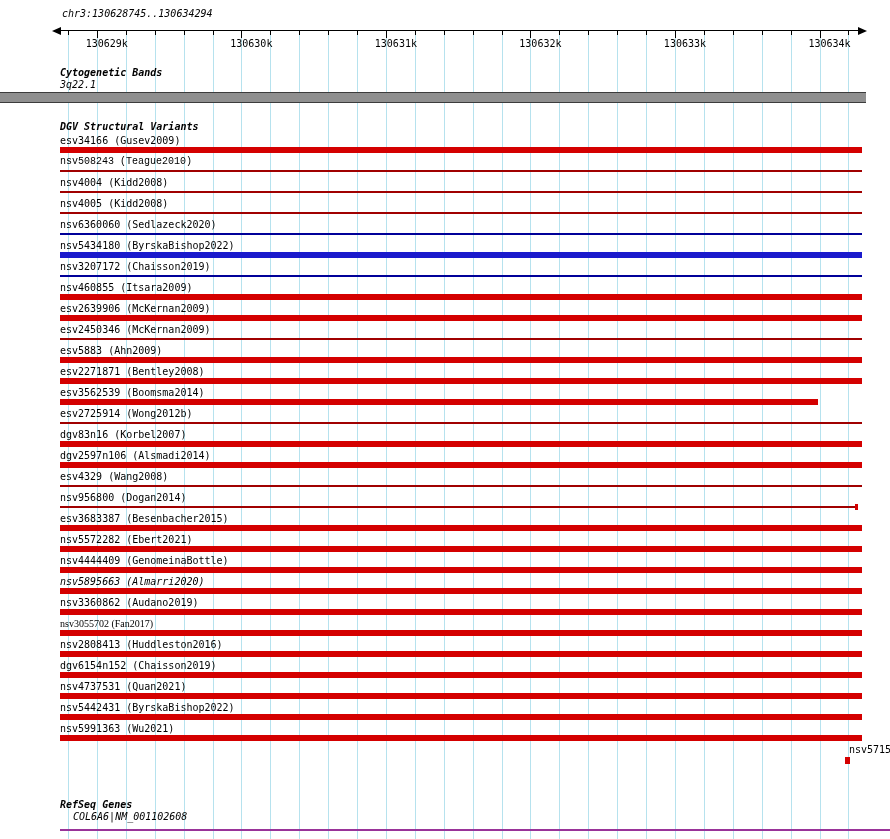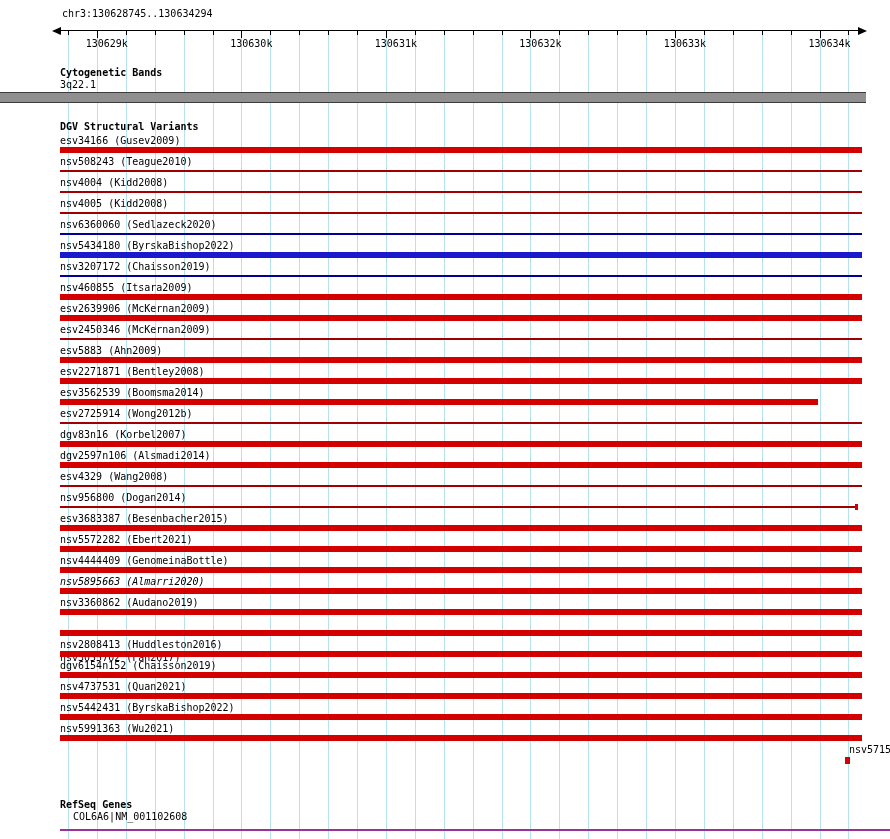--- a/index.html
+++ b/index.html
@@ -1,20 +1,20 @@
 <!DOCTYPE html>
 <html><head>
 <meta charset="utf-8">
 <style>
   html,body{margin:0;padding:0;background:#ffffff;}
   .screen{
     position:relative;width:890px;height:839px;overflow:hidden;background:#fff;
     font-family:"DejaVu Sans Mono",monospace;font-size:10px;line-height:11px;color:#000;
   }
-  .abs{position:absolute;white-space:nowrap;}
+  .abs{position:absolute;white-space:nowrap;font-style:italic;}
   .bold{font-weight:bold;}
   
   .grid{
     position:absolute;left:68px;top:30px;width:794px;bottom:0;
     background:repeating-linear-gradient(to right,
       var(--grid) 0,var(--grid) 1px,transparent 1px,transparent 28.906px);
   }
   .ruler-line{position:absolute;left:61px;top:30px;width:797px;height:1px;background:#000;}
   .arrow-left{position:absolute;left:52px;top:27px;width:0;height:0;
     border-top:4px solid transparent;border-bottom:4px solid transparent;border-right:9px solid #000;}
@@ -72,21 +72,21 @@
   <div class="abs" style="left:60px;top:79px;">3q22.1</div>
   <div class="band-bar"></div>
 
   <div class="abs bold" style="left:60px;top:121px;">DGV Structural Variants</div>
   <div id="dgv-rows">
       <div>
         <div class="variant-label" style="left: 60px; top: 135px;">esv34166 (Gusev2009)</div>
         <div class="bar thick red" style="left: 60px; width: 802px; top: 147px;"></div>
       </div>
       <div>
-        <div class="variant-label" style="left: 60px; top: 156px;">nsv508243 (Teague2010)</div>
+        <div class="variant-label" style="left: 60px; top: 156px; font-family: Liberation Mono, monospace;">nsv508243 (Teague2010)</div>
         <div class="bar thin red" style="left: 60px; width: 802px; top: 170px;"></div>
       </div>
       <div>
         <div class="variant-label" style="left: 60px; top: 177px;">nsv4004 (Kidd2008)</div>
         <div class="bar thin red" style="left: 60px; width: 802px; top: 191px;"></div>
       </div>
       <div>
         <div class="variant-label" style="left: 60px; top: 198px;">nsv4005 (Kidd2008)</div>
         <div class="bar thin red" style="left: 60px; width: 802px; top: 212px;"></div>
       </div>
@@ -161,21 +161,21 @@
       </div>
       <div>
         <div class="variant-label" style="left: 60px; top: 576px; font-style: italic;">nsv5895663 (Almarri2020)</div>
         <div class="bar thick red" style="left: 60px; width: 802px; top: 588px;"></div>
       </div>
       <div>
         <div class="variant-label" style="left: 60px; top: 597px;">nsv3360862 (Audano2019)</div>
         <div class="bar thick red" style="left: 60px; width: 802px; top: 609px;"></div>
       </div>
       <div>
-        <div class="variant-label" style="left: 60px; top: 652px;">nsv3055702 (Fan2017)</div>
+        <div class="variant-label" style="left: 60px; top: 618px; font-family: Liberation Serif, serif;">nsv3055702 (Fan2017)</div>
         <div class="bar thick red" style="left: 60px; width: 802px; top: 630px;"></div>
       </div>
       <div>
         <div class="variant-label" style="left: 60px; top: 639px;">nsv2808413 (Huddleston2016)</div>
         <div class="bar thick red" style="left: 60px; width: 802px; top: 651px;"></div>
       </div>
       <div>
         <div class="variant-label" style="left: 60px; top: 660px;">dgv6154n152 (Chaisson2019)</div>
         <div class="bar thick red" style="left: 60px; width: 802px; top: 672px;"></div>
       </div>

